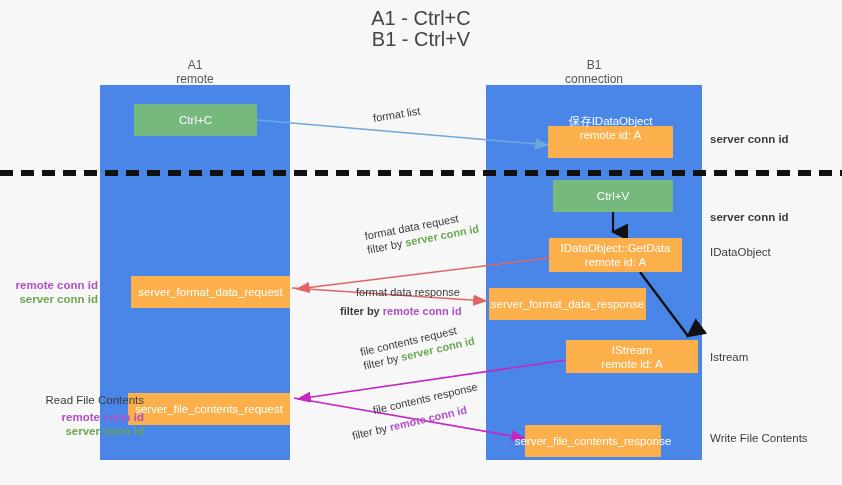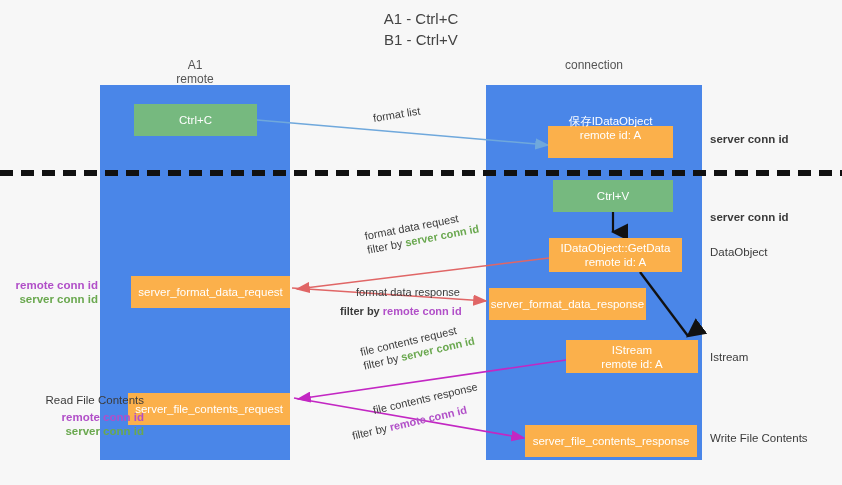--- a/index.html
+++ b/index.html
@@ -21,21 +21,21 @@
     width: 842px;
     height: 485px;
   }
   .abs { position: absolute; }
 
   
   .title-block {
     left: 0; top: 8px;
     width: 842px;
     text-align: center;
-    font-size: 15px;
+    font-size: 20px;
     line-height: 21px;
     color: #434343;
   }
 
   
   .lane-head {
     text-align: center;
     font-size: 12px;
     line-height: 14px;
     color: #555;
@@ -149,20 +149,21 @@
 <div class="abs title-block">
   <div>A1 - Ctrl+C</div>
   <div>B1 - Ctrl+V</div>
 </div>
 
 <div class="abs lane-head" style="left:100px; top:58px; width:190px;">
   <span class="l1">A1</span>
   <span class="l2">remote</span>
 </div>
 <div class="abs lane-head" style="left:486px; top:58px; width:216px;">
+  <span class="l1">B1</span>
   <span class="l2">connection</span>
 </div>
 
 <div class="abs dashed-sep"></div>
 
 <div class="abs box green" style="left:134px; top:104px; width:123px; height:28px;">
   <span class="ln">Ctrl+C</span>
 </div>
 
 <div class="abs box orange" style="left:548px; top:126px; width:125px; height:32px;justify-content:flex-end;">
@@ -189,21 +190,21 @@
 
 <div class="abs box orange" style="left:566px; top:340px; width:132px; height:33px;">
   <span class="ln">IStream</span>
   <span class="ln">remote id: A</span>
 </div>
 
 <div class="abs box orange" style="left:128px; top:393px; width:162px; height:26px;">
   <span class="ln">server_file_contents_request</span>
 </div>
 
-<div class="abs box orange" style="left:525px; top:425px; width:172px; height:26px;">
+<div class="abs box orange" style="left:525px; top:425px; width:136px; height:26px;">
   <span class="ln">server_file_contents_response</span>
 </div>
 
 <div class="abs edge-lbl rot-a" style="left:373px; top:111px;">
   <span>format list</span>
 </div>
 
 <div class="abs edge-lbl rot-b" style="left:366px; top:229px;">
   <div>format data request</div>
   <div>
@@ -229,21 +230,21 @@
   <div style="margin-left:26px;">file contents response</div>
   <div style="margin-top:6px;">
     <span>filter by </span><span class="kw-purple">remote conn id</span>
   </div>
 </div>
 
 <div class="abs right-lbl green-txt" style="left:710px; top:132px;">server conn id</div>
 
 <div class="abs right-lbl green-txt" style="left:710px; top:210px;">server conn id</div>
 
-<div class="abs right-lbl" style="left:710px; top:245px;">DataObject</div>
+<div class="abs right-lbl" style="left:710px; top:245px;">IDataObject</div>
 
 <div class="abs right-lbl" style="left:710px; top:350px;">Istream</div>
 
 <div class="abs right-lbl" style="left:710px; top:431px;">Write File Contents</div>
 
 <div class="abs left-stack" style="left:0px; top:278px; width:98px;">
   <div class="lbl purple-txt">remote conn id</div>
   <div class="lbl green-txt">server conn id</div>
 </div>
 

